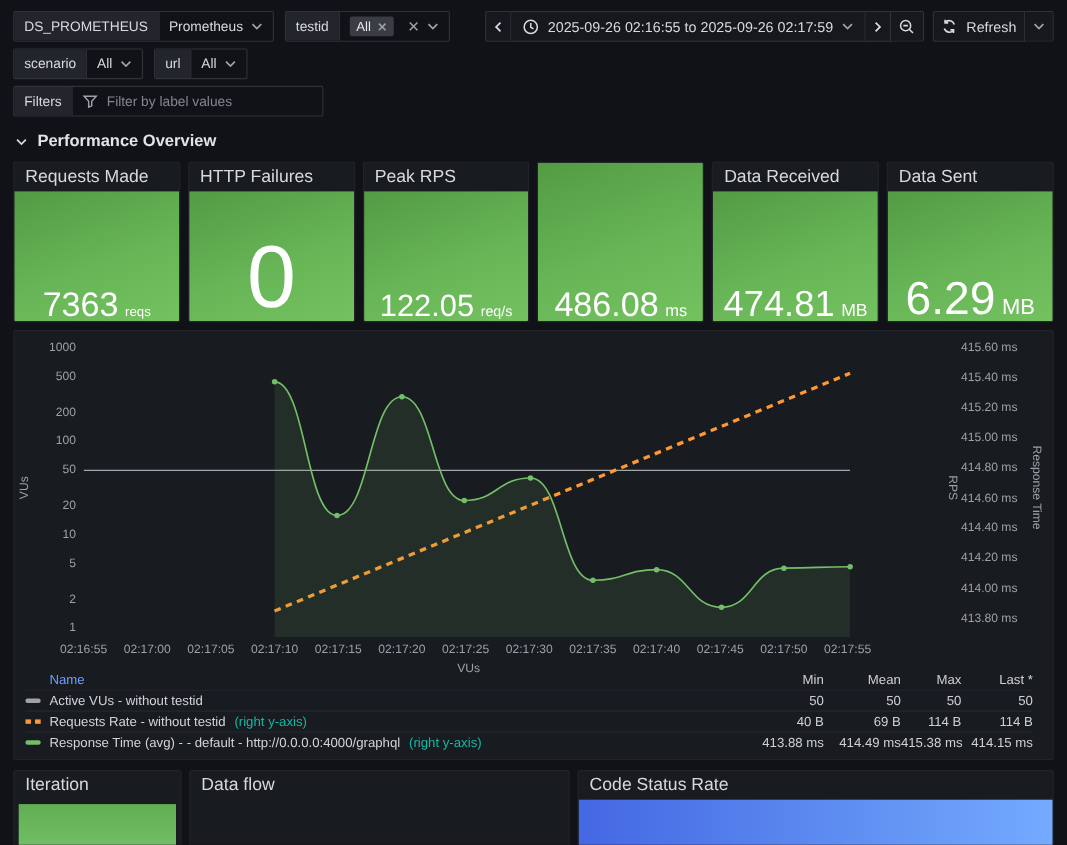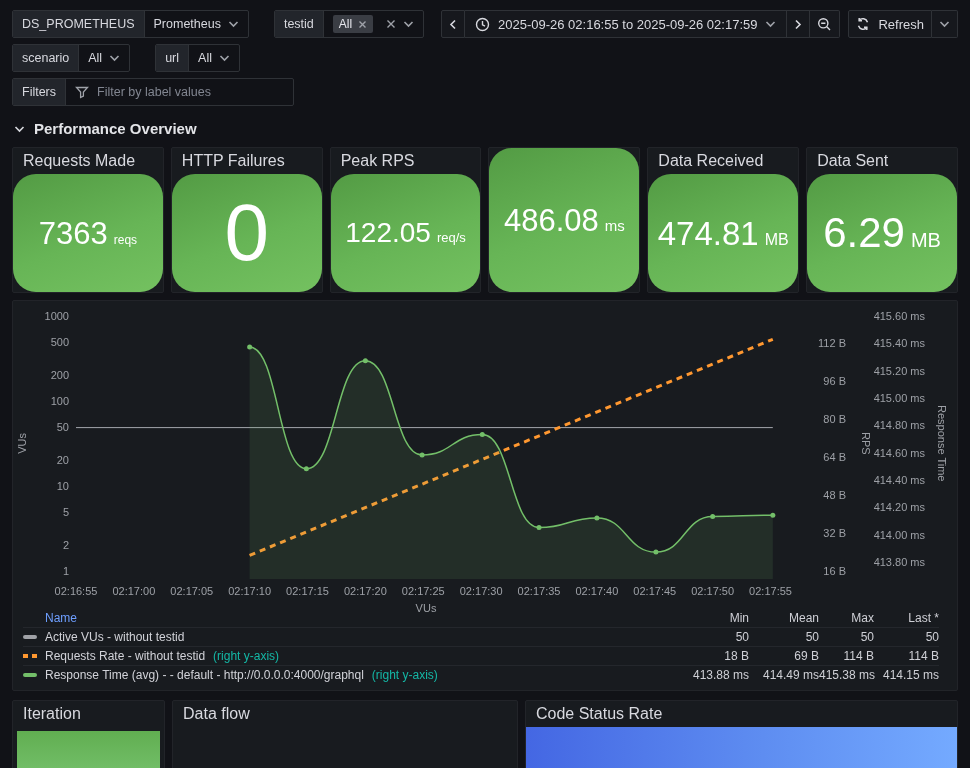--- a/index.html
+++ b/index.html
@@ -8,21 +8,21 @@
     background:#111217;
     font-family:"Liberation Sans","DejaVu Sans",sans-serif;
     color:#d8d9df;
     -webkit-font-smoothing:antialiased;
   }
   .page { padding:10px 12px 0 12px; }
 
   
   .row { display:flex; align-items:center; }
   .row1 { justify-content:space-between; }
-  .grp { display:flex; gap:25px; }
+  .grp { display:flex; gap:10px; }
   .var-ctrl { display:flex; height:28px; border:1px solid #2f3237; border-radius:2px; overflow:hidden; background:#111217; font-size:12.5px; }
   .var-label { background:#22252b; color:#d8d9df; font-weight:500; display:flex; align-items:center; gap:5px; padding:0 9px; white-space:nowrap; }
   .var-value { display:flex; align-items:center; gap:7px; padding:0 9px; color:#d8d9df; white-space:nowrap; border-left:1px solid #2f3237; }
   .pill { background:#3a3d44; border-radius:2px; padding:2px 6px; display:flex; align-items:center; gap:6px; font-size:12px; color:#e8e8ee; }
   .icon { display:inline-flex; align-items:center; justify-content:center; color:#9fa2a9; }
   .chev svg { display:block; }
   .mt6 { margin-top:6px; }
 
   .filter-input { display:flex; align-items:center; gap:8px; padding:0 9px; border-left:1px solid #2f3237; width:228px; color:#828691; font-size:12.5px; }
 
@@ -37,21 +37,21 @@
   .refresh-main { gap:8px; font-weight:500; font-size:13px; border-radius:2px 0 0 2px; }
 
   
   .section-hdr { display:flex; align-items:center; gap:9px; margin:14px 0 10px 2px; cursor:pointer; }
   .section-hdr .title { font-size:15px; font-weight:600; color:#e3e4e8; }
 
   
   .stats { display:grid; grid-template-columns:repeat(6,1fr); gap:7px; height:146px; }
   .panel { background:#181b1f; border:1px solid #222429; border-radius:2px; overflow:hidden; display:flex; flex-direction:column; }
   .panel-title { font-size:16px; color:#d8d9df; padding:5px 10px; height:26px; line-height:16px; white-space:nowrap; overflow:hidden; }
-  .stat-body { flex:1; margin:0; background:linear-gradient(160deg,#539b44 0%,#67b556 55%,#74c160 100%); display:flex; align-items:center; justify-content:center;border-radius:23px; }
+  .stat-body { flex:1; margin:0; background:linear-gradient(160deg,#539b44 0%,#67b556 55%,#74c160 100%); display:flex; align-items:flex-end; justify-content:center; }
   .stat-val { color:#fff; font-weight:500; display:flex; align-items:baseline; gap:6px; line-height:1; }
   .stat-val .unit { font-weight:500; }
   .stats .panel:nth-child(1) .num{font-size:31px} .stats .panel:nth-child(1) .unit{font-size:12px}
   .stats .panel:nth-child(2) .num{font-size:80px;font-weight:400} 
   .stats .panel:nth-child(3) .num{font-size:28px} .stats .panel:nth-child(3) .unit{font-size:13px}
   .stats .panel:nth-child(4) .num{font-size:31px} .stats .panel:nth-child(4) .unit{font-size:15px}
   .stats .panel:nth-child(5) .num{font-size:33px} .stats .panel:nth-child(5) .unit{font-size:16px}
   .stats .panel:nth-child(6) .num{font-size:42px} .stats .panel:nth-child(6) .unit{font-size:20px}
 
   
@@ -323,29 +323,20 @@
         <circle cx="230.35157545605307" cy="161.7000000000009" r="2.5" fill="#73bf69"></circle>
         <circle cx="289.38640132669985" cy="53.733333333339885" r="2.5" fill="#73bf69"></circle>
         <circle cx="346.106135986733" cy="148.033333333339" r="2.5" fill="#73bf69"></circle>
         <circle cx="406.2985074626866" cy="127.53333333333444" r="2.5" fill="#73bf69"></circle>
         <circle cx="463.0182421227197" cy="220.46666666666812" r="2.5" fill="#73bf69"></circle>
         <circle cx="520.8955223880597" cy="210.90000000000248" r="2.5" fill="#73bf69"></circle>
         <circle cx="579.9303482587065" cy="245.0666666666689" r="2.5" fill="#73bf69"></circle>
         <circle cx="636.6500829187397" cy="209.53333333333705" r="2.5" fill="#73bf69"></circle>
         <circle cx="696.8424543946933" cy="208.16666666667163" r="2.5" fill="#73bf69"></circle>
       </svg>
-    <div class="rps-ticks" id="rps-ticks">
-        <div class="axis-tick" style="top: 30px;">112 B</div>
-        <div class="axis-tick" style="top: 68px;">96 B</div>
-        <div class="axis-tick" style="top: 106px;">80 B</div>
-        <div class="axis-tick" style="top: 144px;">64 B</div>
-        <div class="axis-tick" style="top: 182px;">48 B</div>
-        <div class="axis-tick" style="top: 220px;">32 B</div>
-        <div class="axis-tick" style="top: 258px;">16 B</div>
-      </div>
     <div class="v-label" style="left:846px;width:14px">
         <span id="rps-axis-title">RPS</span>
       </div>
     <div class="rt-ticks" id="rt-ticks">
         <div class="axis-tick" style="top: 3px;">415.60 ms</div>
         <div class="axis-tick" style="top: 30.3333px;">415.40 ms</div>
         <div class="axis-tick" style="top: 57.6667px;">415.20 ms</div>
         <div class="axis-tick" style="top: 85px;">415.00 ms</div>
         <div class="axis-tick" style="top: 112.333px;">414.80 ms</div>
         <div class="axis-tick" style="top: 139.667px;">414.60 ms</div>
@@ -392,21 +383,21 @@
             <div class="lg-col ">50</div>
             <div class="lg-col c3">50</div>
             <div class="lg-col c4">50</div>
           </div>
           <div class="lg-row">
             <div class="lg-name">
               <span class="mark dashed" style="color: rgb(255, 152, 48);"></span>
               <span>Requests Rate - without testid</span>
               <span class="suffix">(right y-axis)</span>
             </div>
-            <div class="lg-col ">18 B</div>
+            <div class="lg-col ">40 B</div>
             <div class="lg-col ">69 B</div>
             <div class="lg-col c3">114 B</div>
             <div class="lg-col c4">114 B</div>
           </div>
           <div class="lg-row">
             <div class="lg-name">
               <span class="mark" style="color: rgb(115, 191, 105); background: rgb(115, 191, 105);"></span>
               <span>Response Time (avg) - - default - http://0.0.0.0:4000/graphql</span>
               <span class="suffix">(right y-axis)</span>
             </div>

